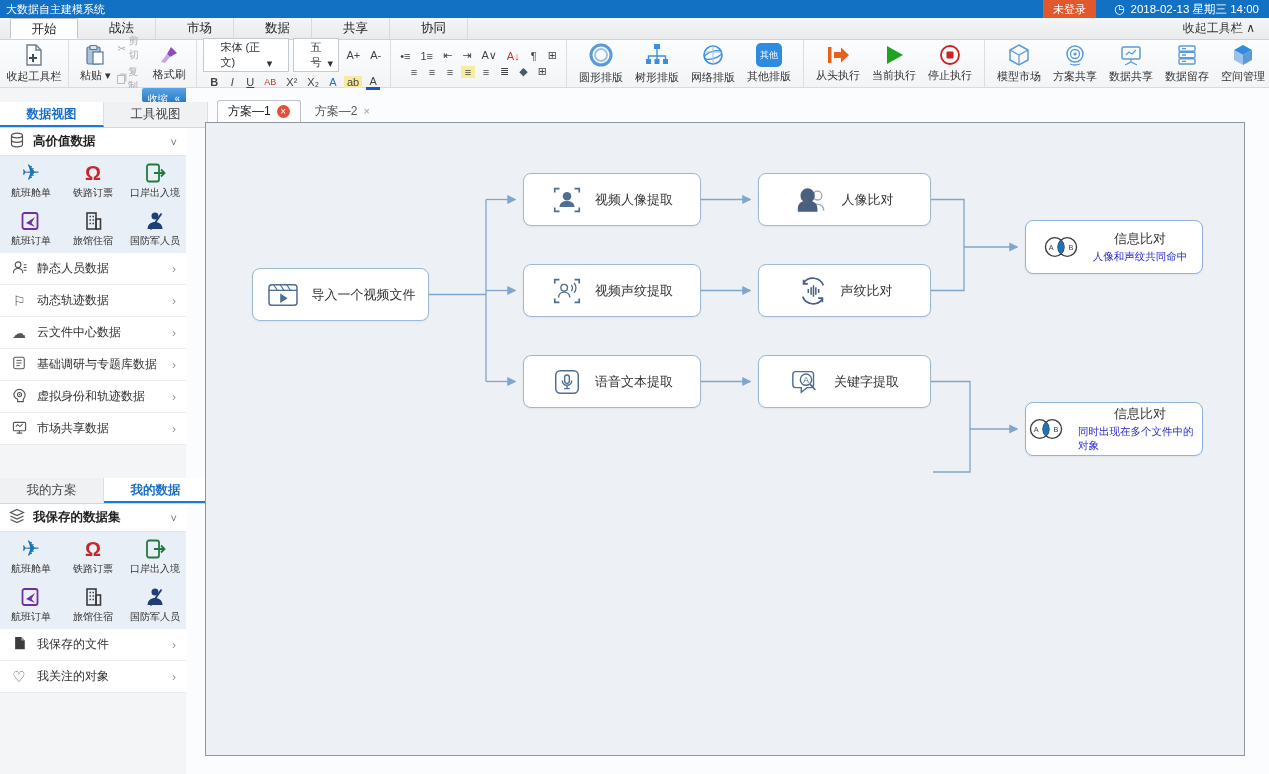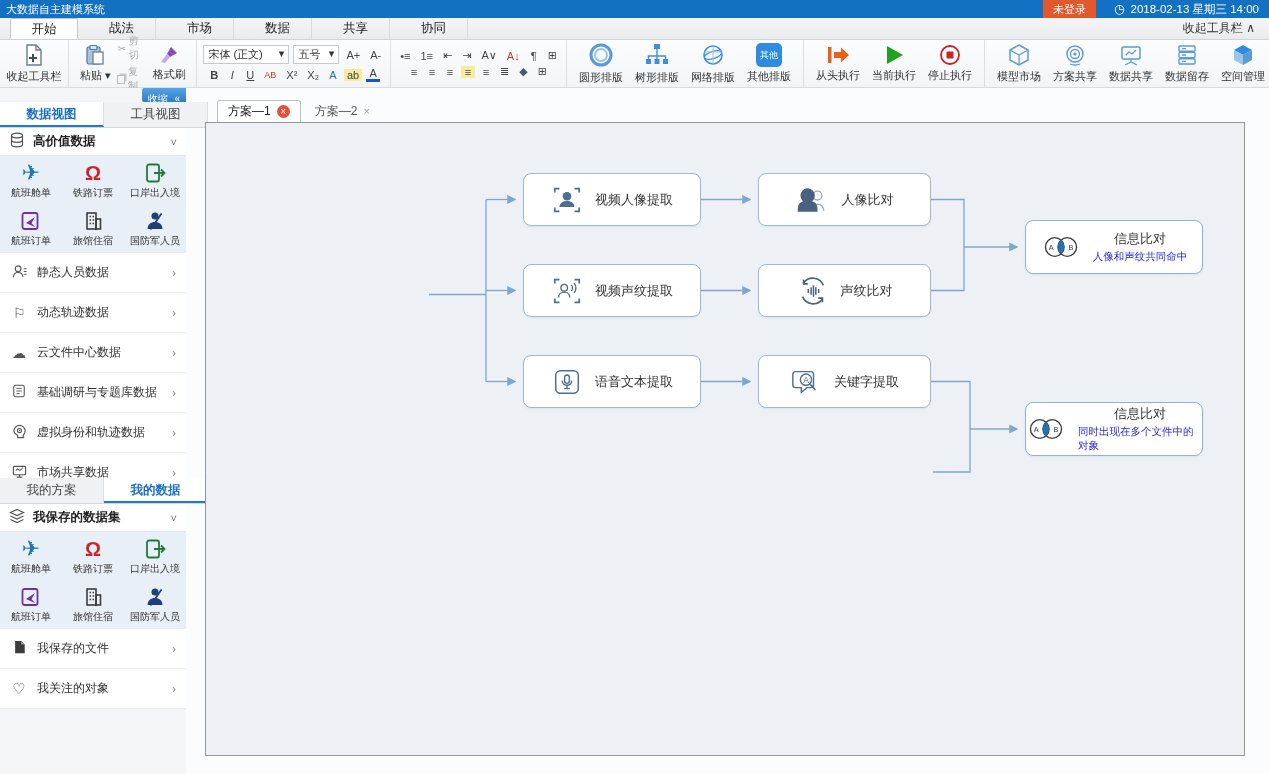--- a/index.html
+++ b/index.html
@@ -22,21 +22,21 @@
   .toolbar { position:absolute; left:0; top:40px; width:1269px; height:48px;
     background:linear-gradient(#fcfdfe,#f2f4f6); border-bottom:1px solid #d9dbdd; display:flex; align-items:stretch; }
   .tgroup { display:flex; align-items:center; padding:2px 6px; border-right:1px solid #dcdee0; }
   .bigbtn { width:56px; height:44px; display:flex; flex-direction:column; align-items:center; justify-content:center; gap:2px; font-size:11px; color:#333; }
   .bigbtn svg { display:block; }
   .minicol { display:flex; flex-direction:column; justify-content:center; gap:3px; margin:0 2px; }
   .minibtn { font-size:10px; color:#aaa; display:flex; align-items:center; gap:3px; }
   .copy-ic { width:8px; height:9px; border:1px solid #bbb; box-shadow:2px -2px 0 -0.5px #ccc; display:inline-block; }
   .fonts { display:flex; flex-direction:column; gap:3px; justify-content:center; }
   .frow { display:flex; align-items:center; gap:4px; }
-  .selbox { border:1px solid #c6cacd; background:#fff; font-size:11px; padding:1px 4px; color:#333; display:flex; gap:6px; align-items:flex-start; }
+  .selbox { border:1px solid #c6cacd; background:#fff; font-size:11px; padding:1px 16px; color:#333; display:flex; gap:6px; align-items:flex-end; }
   .gbtn { font-size:11px; color:#444; padding:0 3px; min-width:14px; text-align:center; }
   .gbtn.b { font-weight:bold; } .gbtn.i { font-style:italic; } .gbtn.u { text-decoration:underline; }
   .gbtn.red { color:#c0392b; } .gbtn.blue { color:#2a6fc0; } .gbtn.hl { background:#f7ec9e; }
   .gbtn.colA { border-bottom:3px solid #1a56c4; }
   .layout-ic { width:30px; height:26px; display:flex; align-items:center; justify-content:center; }
   .other-badge { width:26px; height:24px; background:#2f8be0; border-radius:5px; color:#fff; font-size:9px;
     display:flex; align-items:center; justify-content:center; }
 
   .sidebar { position:absolute; left:0; top:88px; width:186px; height:686px; background:#f4f5f7; }
   .collapse-btn { position:absolute; right:0; top:0; height:14px; padding:4px 6px;
@@ -48,21 +48,21 @@
   .secrow { position:absolute; left:0; width:186px; height:28px; background:#fff; border-bottom:1px solid #e4e6e8;
     display:flex; align-items:center; padding:0 9px; gap:8px; font-size:12.5px; color:#222; }
   .secrow .chev { margin-left:auto; color:#777; font-size:11px; }
   .dsgrid { position:absolute; left:0; width:186px; height:97px; background:#e9eff6;
     display:grid; grid-template-columns:1fr 1fr 1fr; grid-template-rows:1fr 1fr; }
   .ds { display:flex; flex-direction:column; align-items:center; justify-content:center; gap:1px; }
   .dsicon { height:24px; display:flex; align-items:center; justify-content:center; font-size:22px; line-height:24px; }
   .dslabel { font-size:10px; color:#333; }
   .c-blue { color:#1b75bb; } .c-red { color:#c8252c; font-weight:bold; font-size:20px; }
   .treelist { position:absolute; left:0; width:186px; background:#fff; }
-  .titem { height:40px; display:flex; align-items:center; gap:9px; padding:0 10px; border-bottom:1px solid #ececee;
+  .titem { height:32px; display:flex; align-items:center; gap:9px; padding:0 10px; border-bottom:1px solid #ececee;
     font-size:12px; color:#333; background:#fff; }
   .titem .ticon { width:18px; text-align:center; color:#555; font-size:14px; }
   .titem .chev { margin-left:auto; color:#999; font-size:12px; }
 
   .workspace-tabs { position:absolute; left:217px; top:100px; height:22px; display:flex; gap:4px; }
   .wtab { display:flex; align-items:center; gap:6px; padding:0 10px; font-size:12px; color:#555; }
   .wtab.active { background:#fff; border:1px solid #bfc3c6; border-bottom:none; border-radius:3px 3px 0 0; color:#222; }
   .closedot { width:13px; height:13px; border-radius:50%; background:#e0533a; color:#fff; font-size:10px;
     line-height:13px; text-align:center; }
   .closex { color:#9aa0a5; font-size:11px; }
@@ -545,20 +545,31 @@
       <path d="M495 258.5H544" marker-end="url(#arr)"></path>
       <path d="M725 76.5H758V124"></path>
       <path d="M725 167.5H758V124"></path>
       <path d="M758 124H811" marker-end="url(#arr)"></path>
       <path d="M725 258.5H764V306"></path>
       <path d="M727 349H764V306"></path>
       <path d="M764 306H811" marker-end="url(#arr)"></path>
     </g>
   </svg>
 
+  <div class="node" style="left:46px;top:145px;width:177px;height:53px">
+    <span class="nicon">
+        <svg width="34" height="28" viewBox="0 0 36 30">
+          <rect x="3" y="4" width="30" height="22" rx="3" fill="#fff" stroke="#4e6e92" stroke-width="1.6"></rect>
+          <path d="M3 10h30" stroke="#4e6e92" stroke-width="1.4"></path>
+          <path d="M8 4l4 6M15 4l4 6M22 4l4 6" stroke="#4e6e92" stroke-width="1.2"></path>
+          <path d="M15 13.5l8 5-8 5z" fill="#4e6e92"></path>
+        </svg>
+      </span>
+    <span>导入一个视频文件</span>
+  </div>
 
   <div class="node" style="left:317px;top:50px;width:178px;height:53px">
     <span class="nicon">
         <svg width="32" height="32" viewBox="0 0 34 34">
           <path d="M4 9V5h5M25 5h5v4M30 25v4h-5M9 29H4v-4" fill="none" stroke="#4e6e92" stroke-width="1.8"></path>
           <circle cx="17" cy="13" r="4.5" fill="#4e6e92"></circle>
           <path d="M9 24.5c0-4.5 4-6.5 8-6.5s8 2 8 6.5z" fill="#4e6e92"></path>
         </svg>
       </span>
     <span>视频人像提取</span>

